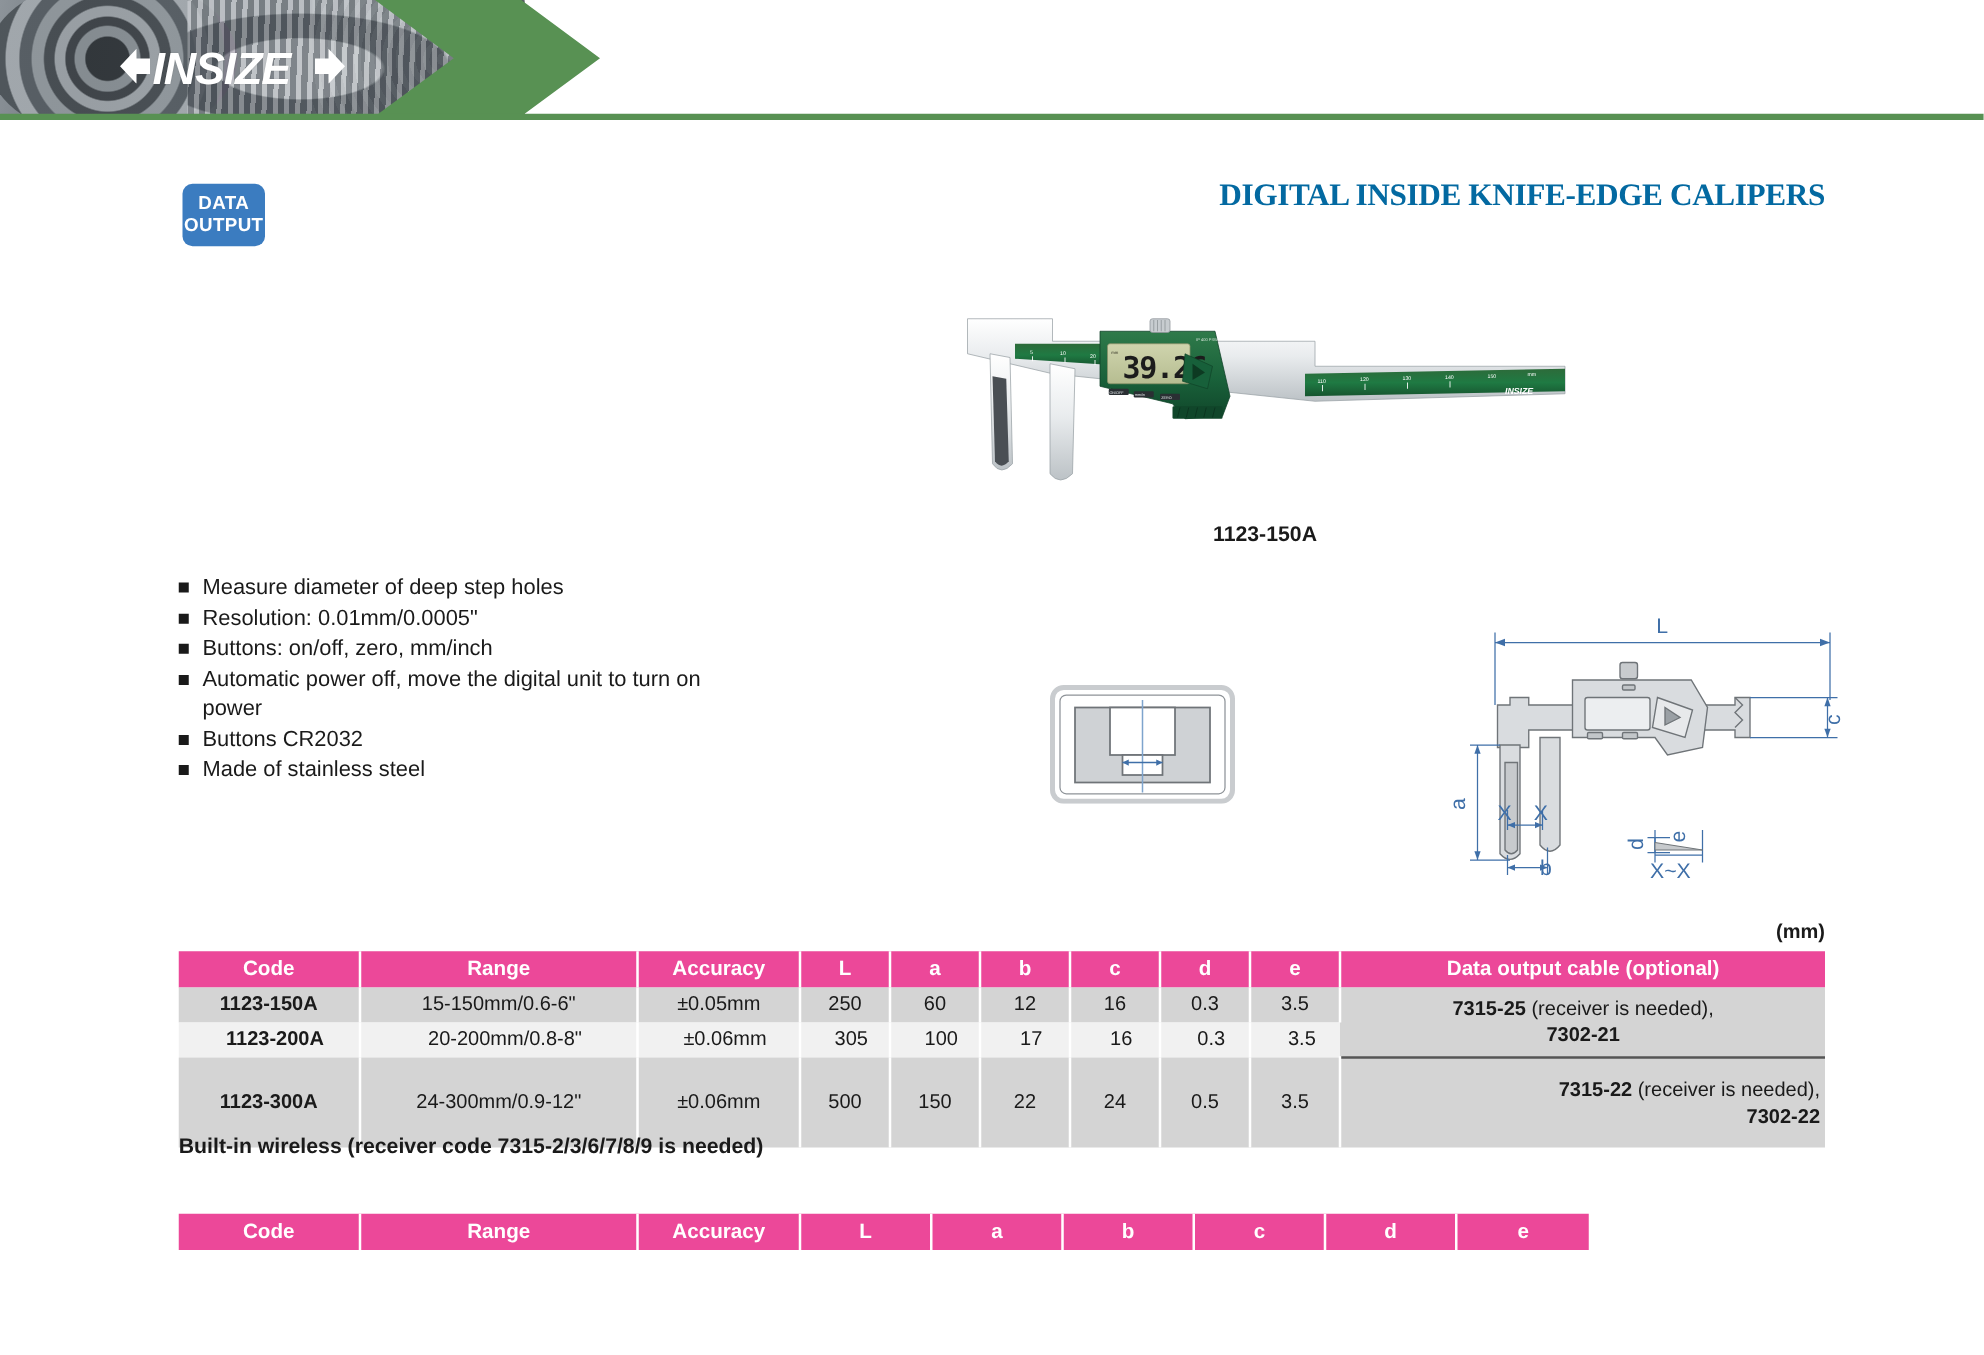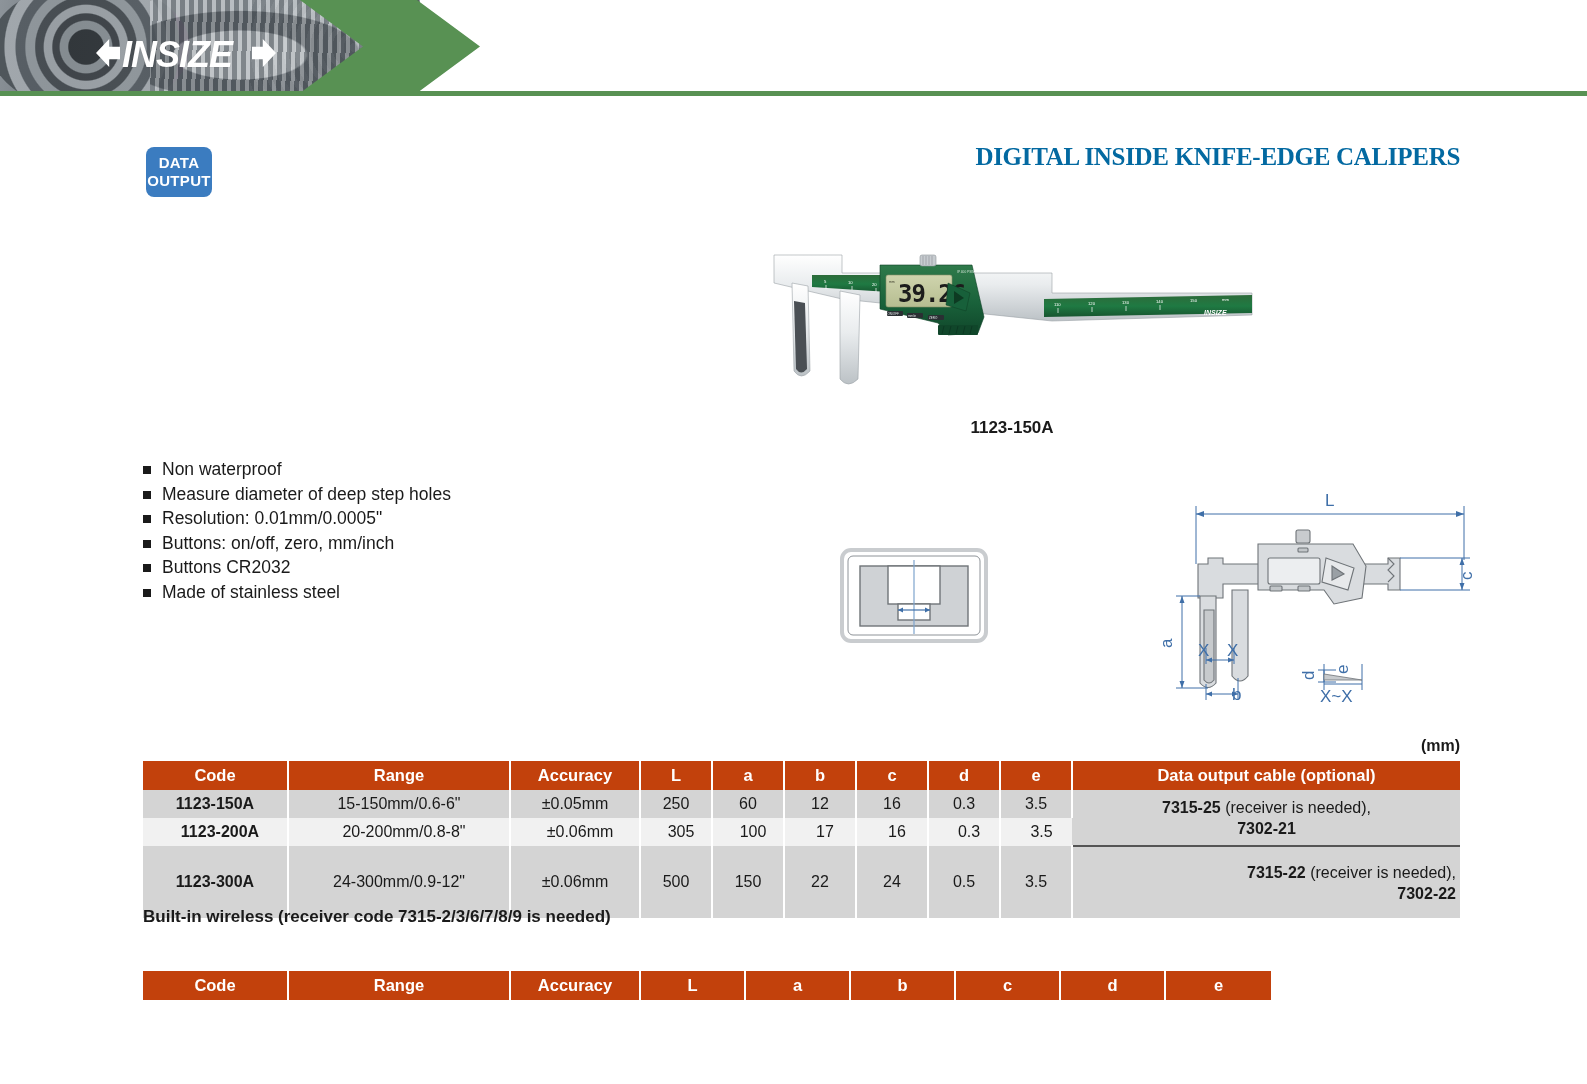--- a/index.html
+++ b/index.html
@@ -121,21 +121,21 @@
     position:absolute; right:127px; top:737px;
     font-size:16px; font-weight:bold; color:#1a1a1a;
   }
   table.spec {
     position:absolute;
     border-collapse:collapse;
     font-size:16px;
     color:#1a1a1a;
   }
   table.spec th {
-    background:#c2410c; color:#ffffff; font-weight:bold;
+    background:#ec4899; color:#ffffff; font-weight:bold;
     font-size:16.5px; 
     padding:5px 20px; border-right:2px solid #ffffff;
     height:28px;
   }
   table.spec th:last-child { border-right:none; }
   table.spec td {
     text-align:center; padding:5px 4px;
     border-right:2px solid #ffffff;
     height:28px; font-size:16px;
   }
@@ -279,33 +279,33 @@
     </g>
 
     <text x="205" y="30" font-size="3.2" fill="#cfe0d4" font-family="Liberation Sans, sans-serif">IP 400 PSW</text>
   </svg>
   <div class="product-caption">1123-150A</div>
 </div>
 
 <div class="features">
   <div class="feature-row">
     <span class="bullet"></span>
-    <span class="feature-text">Non waterproof</span>
-  </div>
-  <div class="feature-row">
-    <span class="bullet"></span>
     <span class="feature-text">Measure diameter of deep step holes</span>
   </div>
   <div class="feature-row">
     <span class="bullet"></span>
     <span class="feature-text">Resolution: 0.01mm/0.0005"</span>
   </div>
   <div class="feature-row">
     <span class="bullet"></span>
     <span class="feature-text">Buttons: on/off, zero, mm/inch</span>
+  </div>
+  <div class="feature-row">
+    <span class="bullet"></span>
+    <span class="feature-text">Automatic power off, move the digital unit to turn on power</span>
   </div>
   <div class="feature-row">
     <span class="bullet"></span>
     <span class="feature-text">Buttons CR2032</span>
   </div>
   <div class="feature-row">
     <span class="bullet"></span>
     <span class="feature-text">Made of stainless steel</span>
   </div>
 </div>

